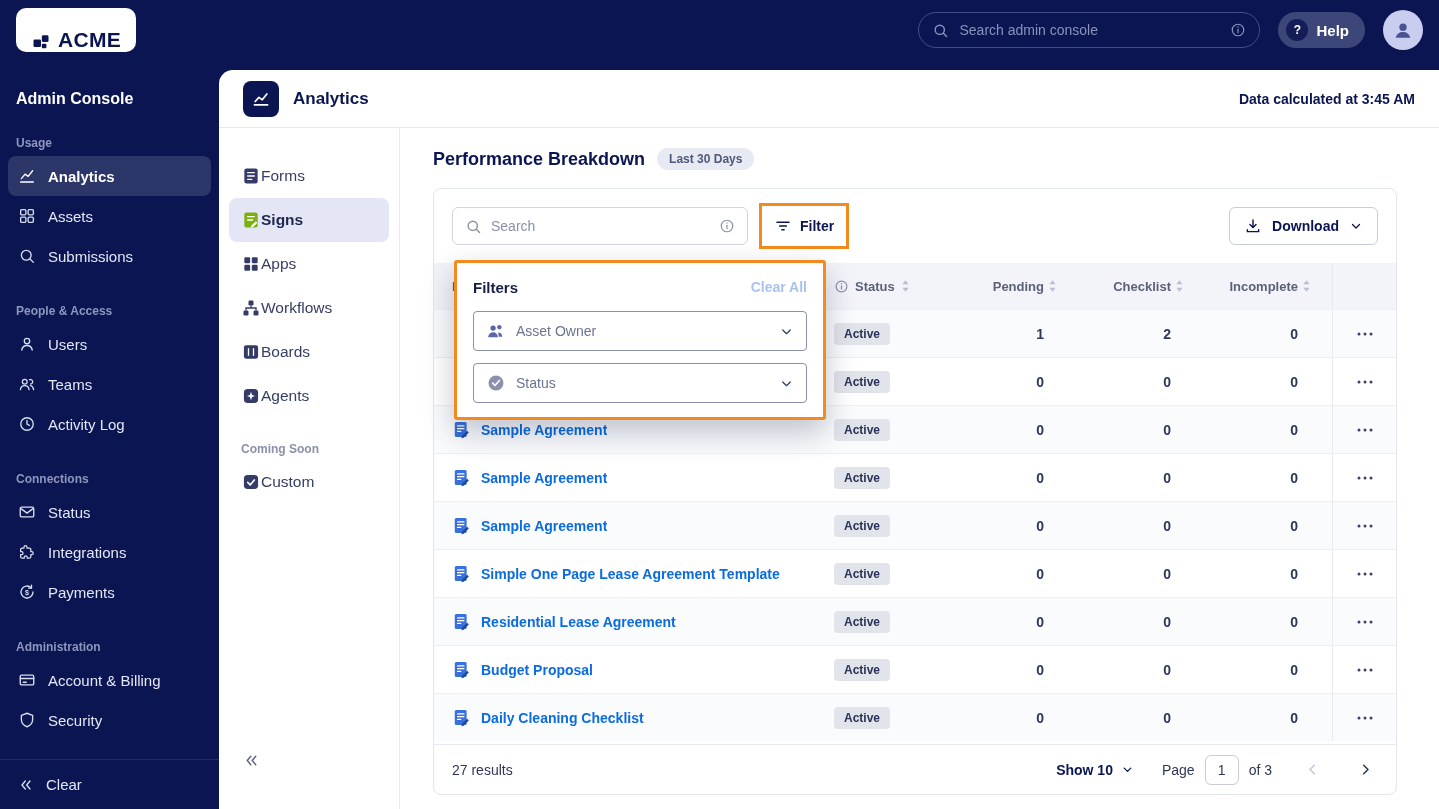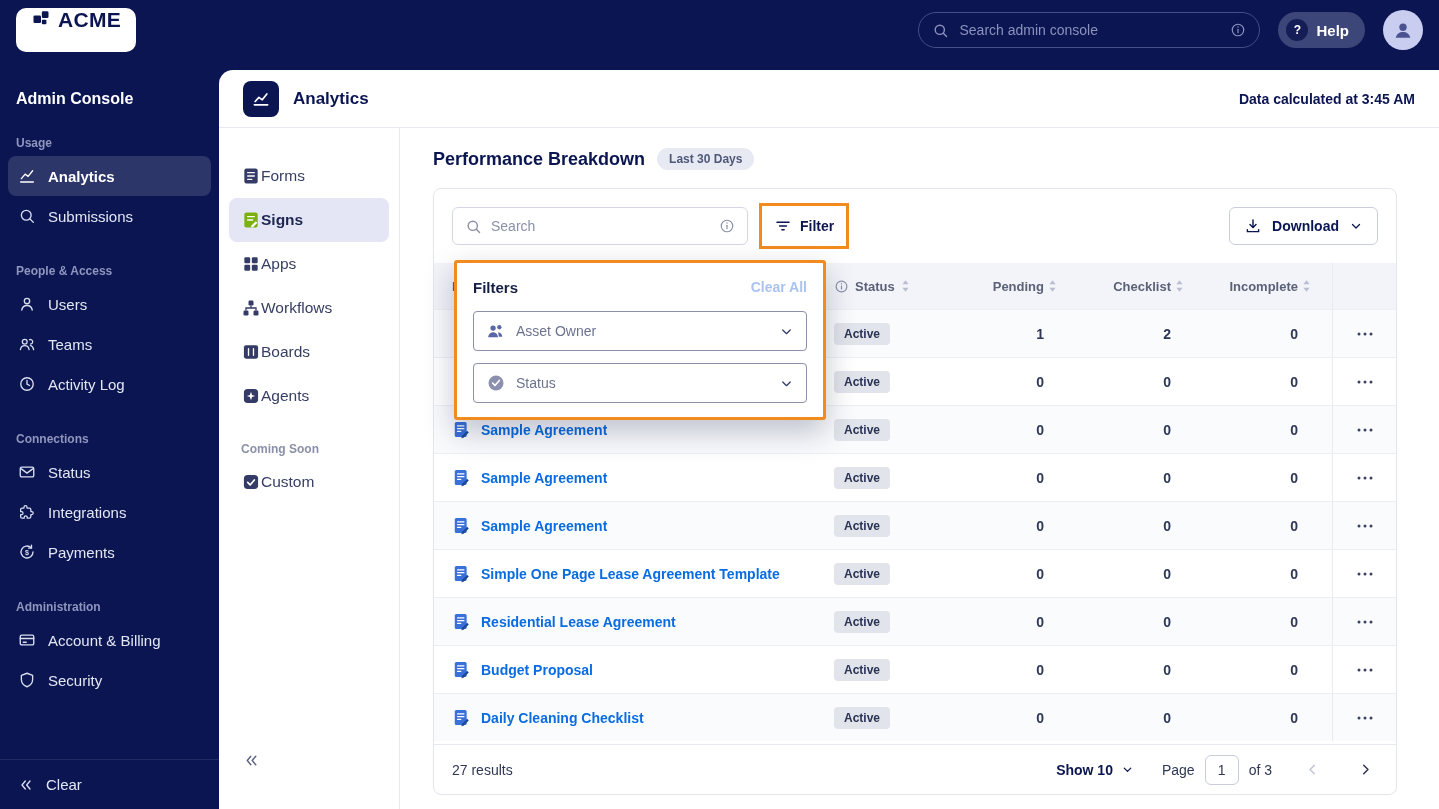--- a/index.html
+++ b/index.html
@@ -4,21 +4,21 @@
 <style>
   * { margin:0; padding:0; box-sizing:border-box; }
   html,body { width:1439px; height:809px; }
   body { background:#0a1551; font-family:"Liberation Sans",sans-serif; overflow:hidden; position:relative; color:#2e3756; }
   button { font-family:inherit; background:none; border:none; cursor:pointer; color:inherit; }
   input { font-family:inherit; }
   svg { display:block; }
 
   
   .topbar { position:absolute; top:0; left:0; right:0; height:60px; display:flex; align-items:center; padding:0 16px; }
-  .logo { width:120px; height:44px; background:#fff; border-radius:10px; display:flex; align-items:flex-start; justify-content:center; gap:7px; cursor:pointer; }
+  .logo { width:120px; height:44px; background:#fff; border-radius:10px; display:flex; align-items:flex-end; justify-content:center; gap:7px; cursor:pointer; }
   .logo-text { font-size:21px; font-weight:800; color:#0a1551; letter-spacing:.3px; }
   .topbar-right { margin-left:auto; display:flex; align-items:center; gap:18px; }
   .admin-search { width:342px; height:36px; border:1px solid #454e85; border-radius:18px; display:flex; align-items:center; gap:10px; padding:0 13px; }
   .admin-search input { flex:1; background:transparent; border:none; outline:none; color:#dfe3f6; font-size:14px; }
   .admin-search input::placeholder { color:#8b92bd; }
   .tb-icon { color:#8b92bd; display:flex; flex-shrink:0; }
   .help-btn { height:36px; border-radius:18px; background:#3d4679; color:#fff; display:flex; align-items:center; gap:8px; padding:0 16px 0 8px; font-size:15px; font-weight:700; }
   .help-q { width:22px; height:22px; border-radius:50%; background:#141d55; color:#fff; font-size:12px; font-weight:700; display:flex; align-items:center; justify-content:center; }
   .avatar { width:40px; height:40px; border-radius:50%; background:#c9cef1; display:flex; align-items:center; justify-content:center; cursor:pointer; }
 
@@ -157,20 +157,31 @@
     <span class="sicon">
         <svg width="18" height="18" viewBox="0 0 24 24" fill="none" stroke="currentColor" stroke-width="1.8" stroke-linecap="round" stroke-linejoin="round">
           <path d="M3.5 20h17"></path>
           <path d="M4.5 15.5l5-6 4 3 6-7.5"></path>
         </svg>
       </span>
     <span>Analytics</span>
   </div>
   <div class="side-item">
     <span class="sicon">
+        <svg width="18" height="18" viewBox="0 0 24 24" fill="none" stroke="currentColor" stroke-width="1.8">
+          <rect x="3.5" y="3.5" width="7" height="7" rx="1.5"></rect>
+          <rect x="13.5" y="3.5" width="7" height="7" rx="1.5"></rect>
+          <rect x="3.5" y="13.5" width="7" height="7" rx="1.5"></rect>
+          <rect x="13.5" y="13.5" width="7" height="7" rx="1.5"></rect>
+        </svg>
+      </span>
+    <span>Assets</span>
+  </div>
+  <div class="side-item">
+    <span class="sicon">
         <svg width="18" height="18" viewBox="0 0 24 24" fill="none" stroke="currentColor" stroke-width="1.8" stroke-linecap="round">
           <circle cx="11" cy="11" r="6.5"></circle>
           <path d="M16 16l4.5 4.5"></path>
         </svg>
       </span>
     <span>Submissions</span>
   </div>
 
   <div class="section-label">People &amp; Access</div>
   <div class="side-item">

